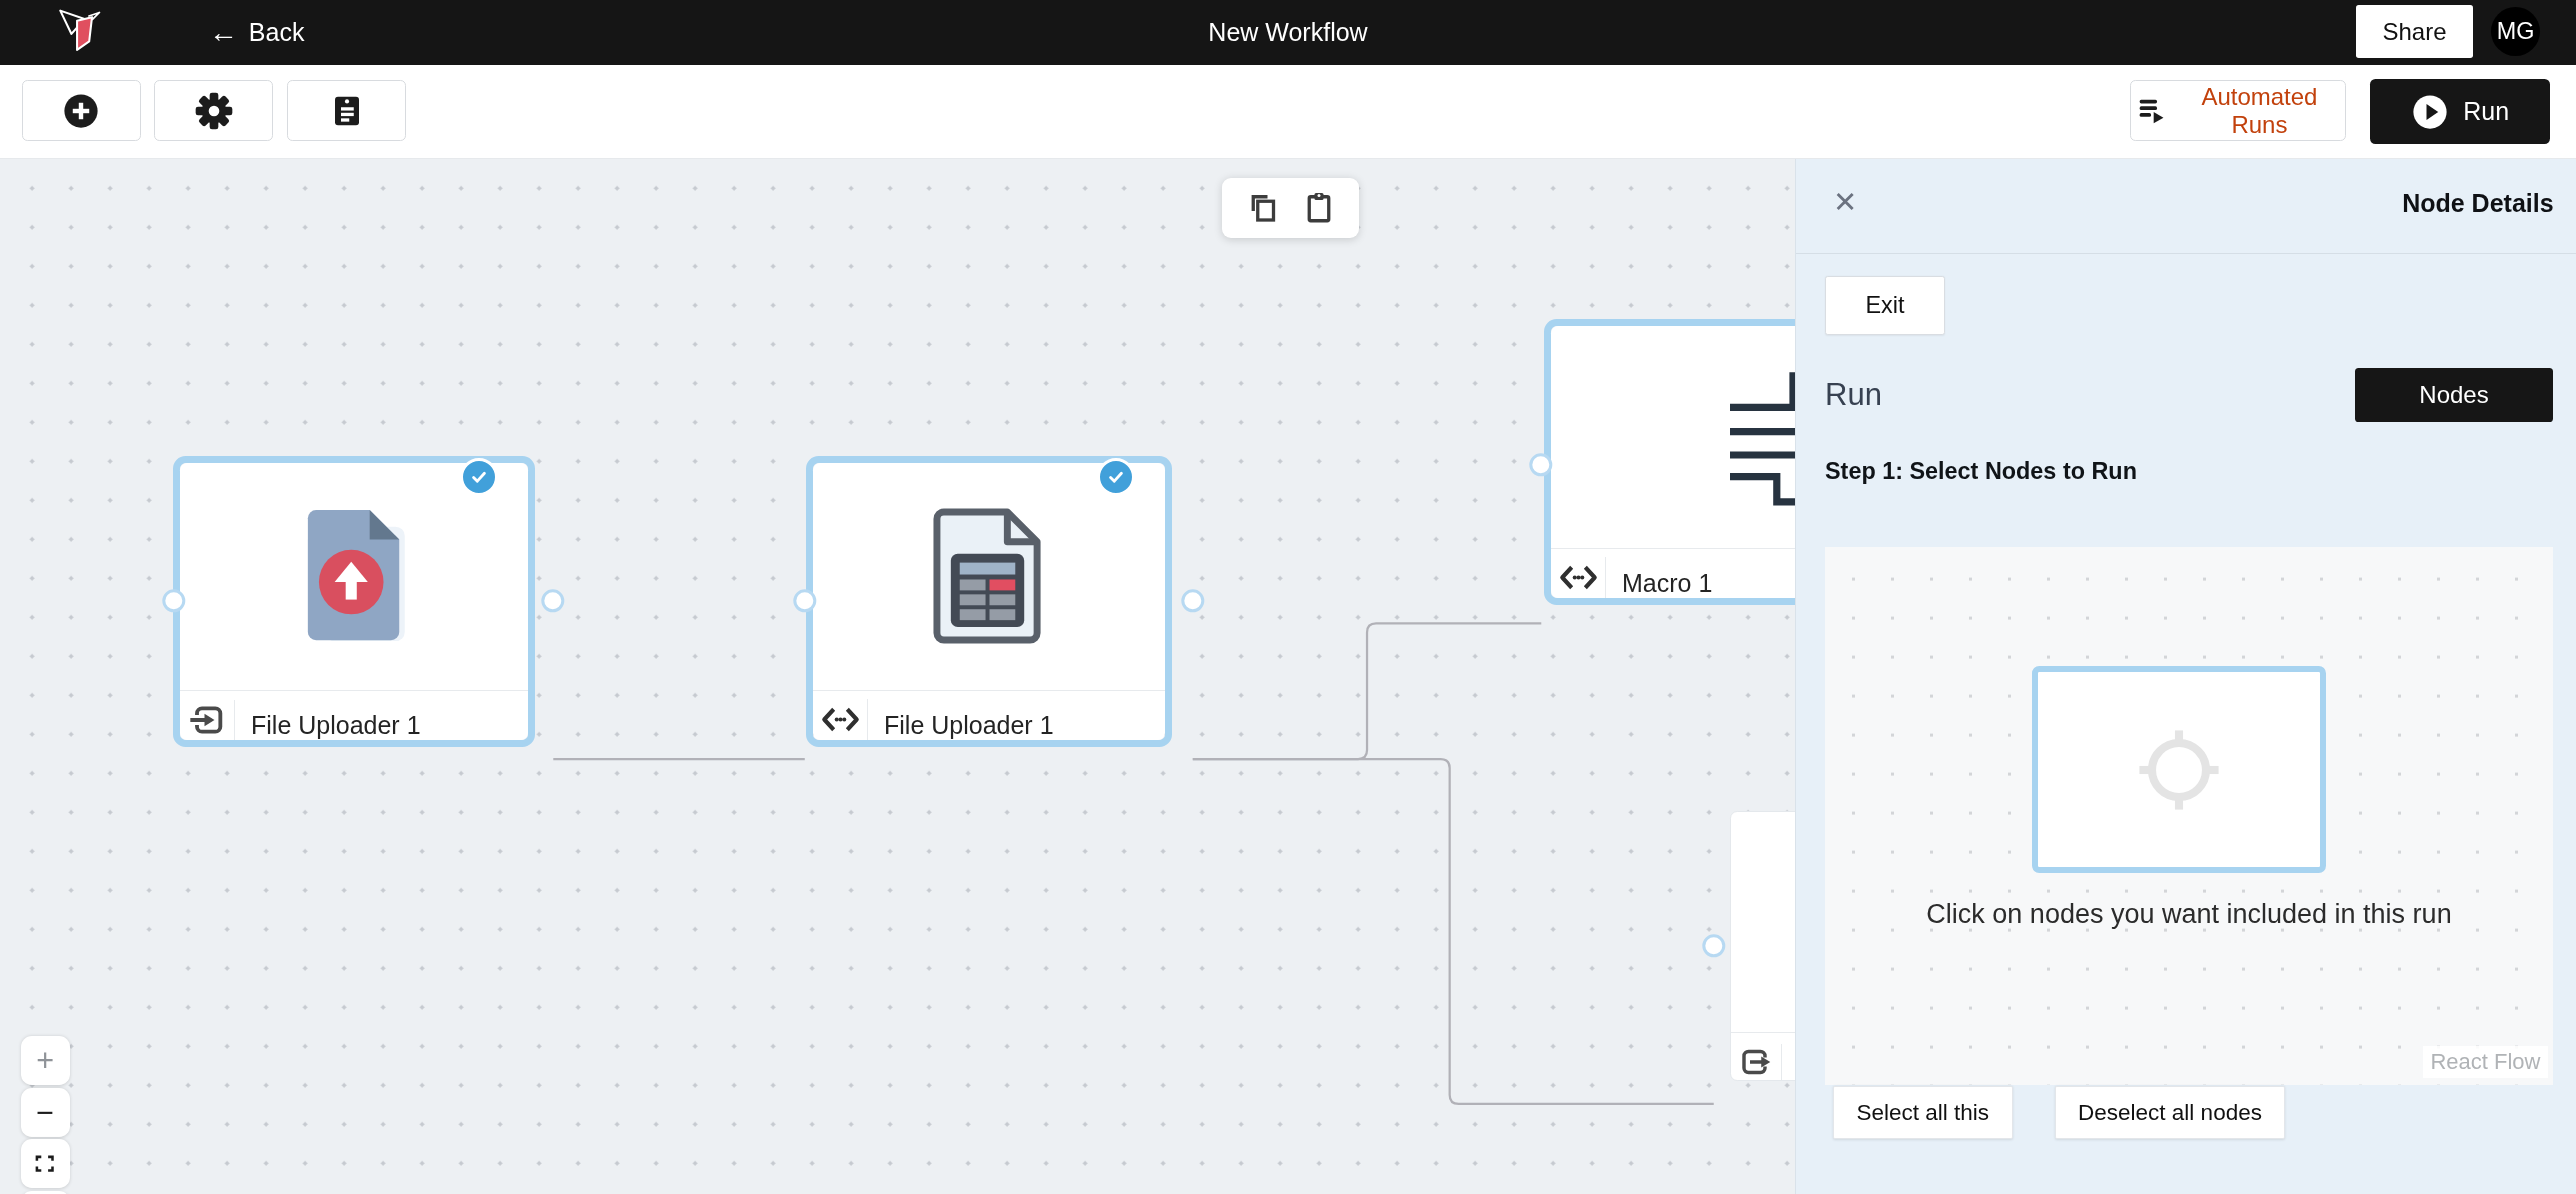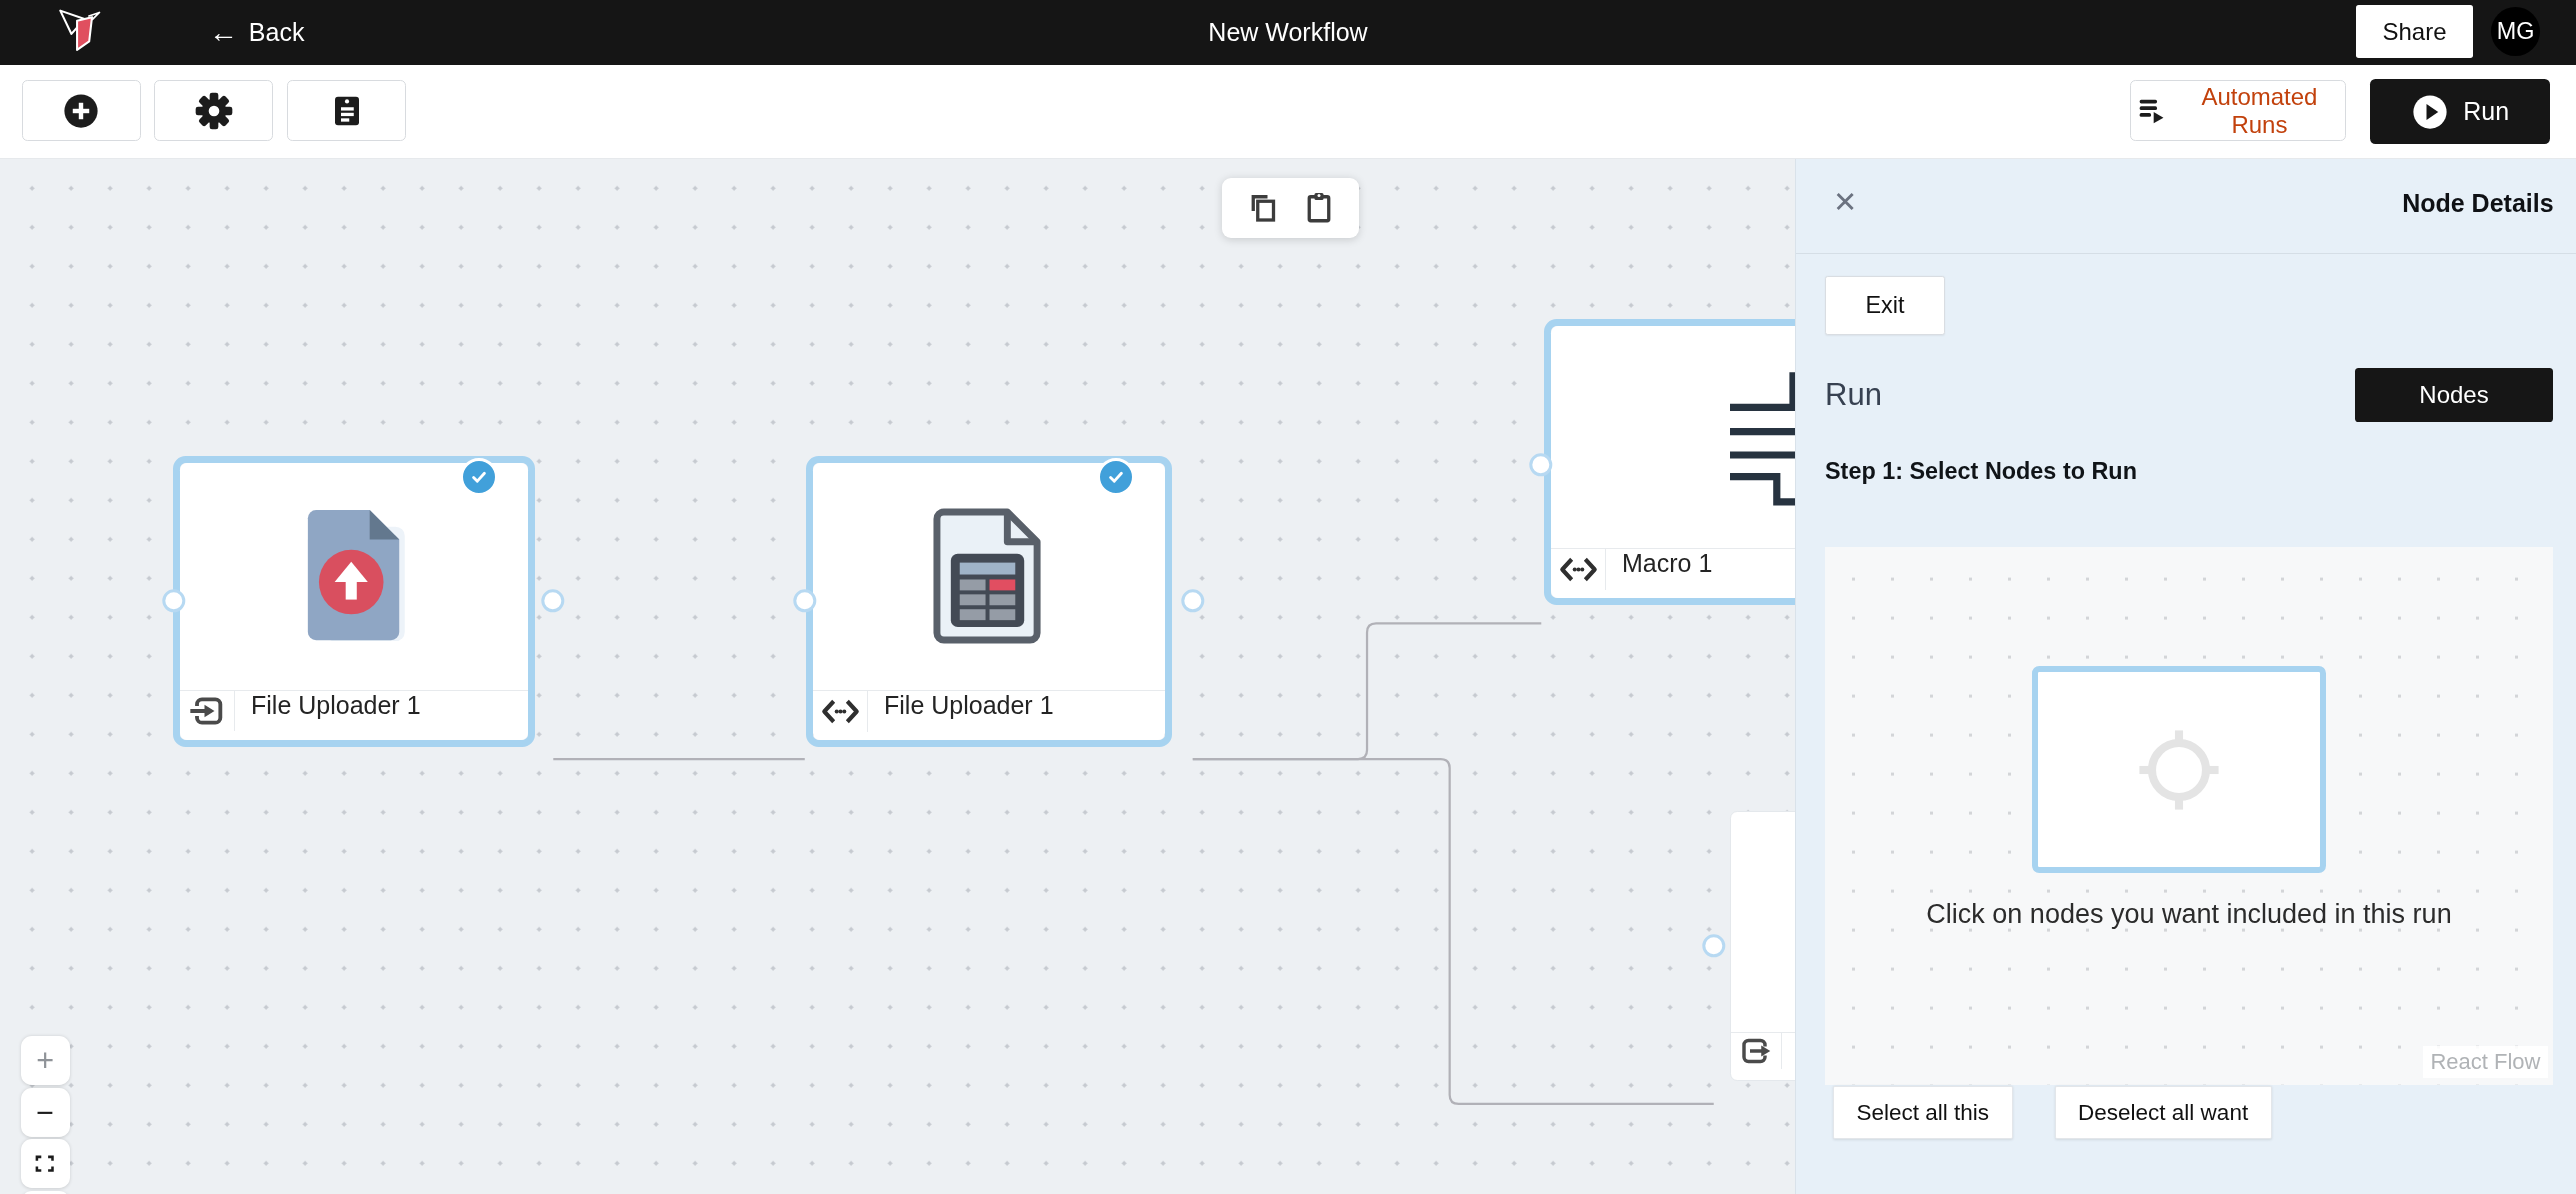--- a/index.html
+++ b/index.html
@@ -33,21 +33,21 @@
   
   .canvas{position:absolute;left:0;top:158px;width:2576px;height:1037px;background:#edf0f3;
         background-image:radial-gradient(#c6cad0 2.2px,transparent 2.2px);
         background-size:39px 39px;background-position:12.6px 10.8px;}
   .edges{position:absolute;left:0;top:0;width:2576px;height:1195px;pointer-events:none;z-index:1;}
 
   .node{position:absolute;border-radius:12.6px;z-index:2;}
   .node.selected{border:7.2px solid #a7d3f0;}
   .node-inner{width:100%;height:100%;background:#fff;border-radius:7.2px;display:flex;flex-direction:column;overflow:hidden;}
   .node-body{flex:1;display:flex;align-items:center;justify-content:center;}
-  .node-footer{height:49px;border-top:1.8px solid #e7eaed;display:flex;align-items:flex-start;flex:none;}
+  .node-footer{height:49px;border-top:1.8px solid #e7eaed;display:flex;align-items:flex-end;flex:none;}
   .node-footer .fcell{width:54px;border-right:1.8px solid #e7eaed;display:flex;align-items:center;justify-content:center;flex:none;}
   .node-footer .flabel{display:flex;align-items:center;padding-left:16px;font-size:25px;color:#242424;white-space:nowrap;}
   .badge{position:absolute;top:-5.4px;right:30px;width:32px;height:32px;border-radius:50%;background:#41a0da;
         border:3.6px solid #fff;display:flex;align-items:center;justify-content:center;z-index:3;}
   .handle{position:absolute;width:23.4px;height:23.4px;border-radius:50%;background:#fff;border:3.6px solid #b7d9f2;
         box-sizing:border-box;z-index:4;transform:translate(-50%,-50%);cursor:crosshair;}
 
   .mini-toolbar{position:absolute;left:1222px;top:178px;width:137px;height:60px;background:#fff;border-radius:9px;
         box-shadow:0 1.8px 9px rgba(0,0,0,.15);display:flex;align-items:center;justify-content:center;gap:20px;z-index:5;}
   .mini-toolbar .icon-btn{width:36px;height:36px;border:none;background:transparent;padding:0;cursor:pointer;}
@@ -278,21 +278,21 @@
             <line x1="86" y1="60" x2="104" y2="60"></line>
           </g>
         </svg>
       </div>
       <div class="picker-hint">Click on nodes you want included in this run</div>
       <div class="attribution">React Flow</div>
     </div>
 
     <div class="panel-actions">
       <button>Select all this</button>
-      <button>Deselect all want</button>
+      <button>Deselect all nodes</button>
     </div>
   </div>
 
   <div class="toolbar">
     <button class="tb-btn tb-sq" style="left:21.6px;">
       <svg width="38" height="38" viewBox="0 0 24 24">
         <circle cx="12" cy="12" r="10.5" fill="#1c1c1c"></circle>
         <line x1="12" y1="6.8" x2="12" y2="17.2" stroke="#fff" stroke-width="2.8"></line>
         <line x1="6.8" y1="12" x2="17.2" y2="12" stroke="#fff" stroke-width="2.8"></line>
       </svg>

